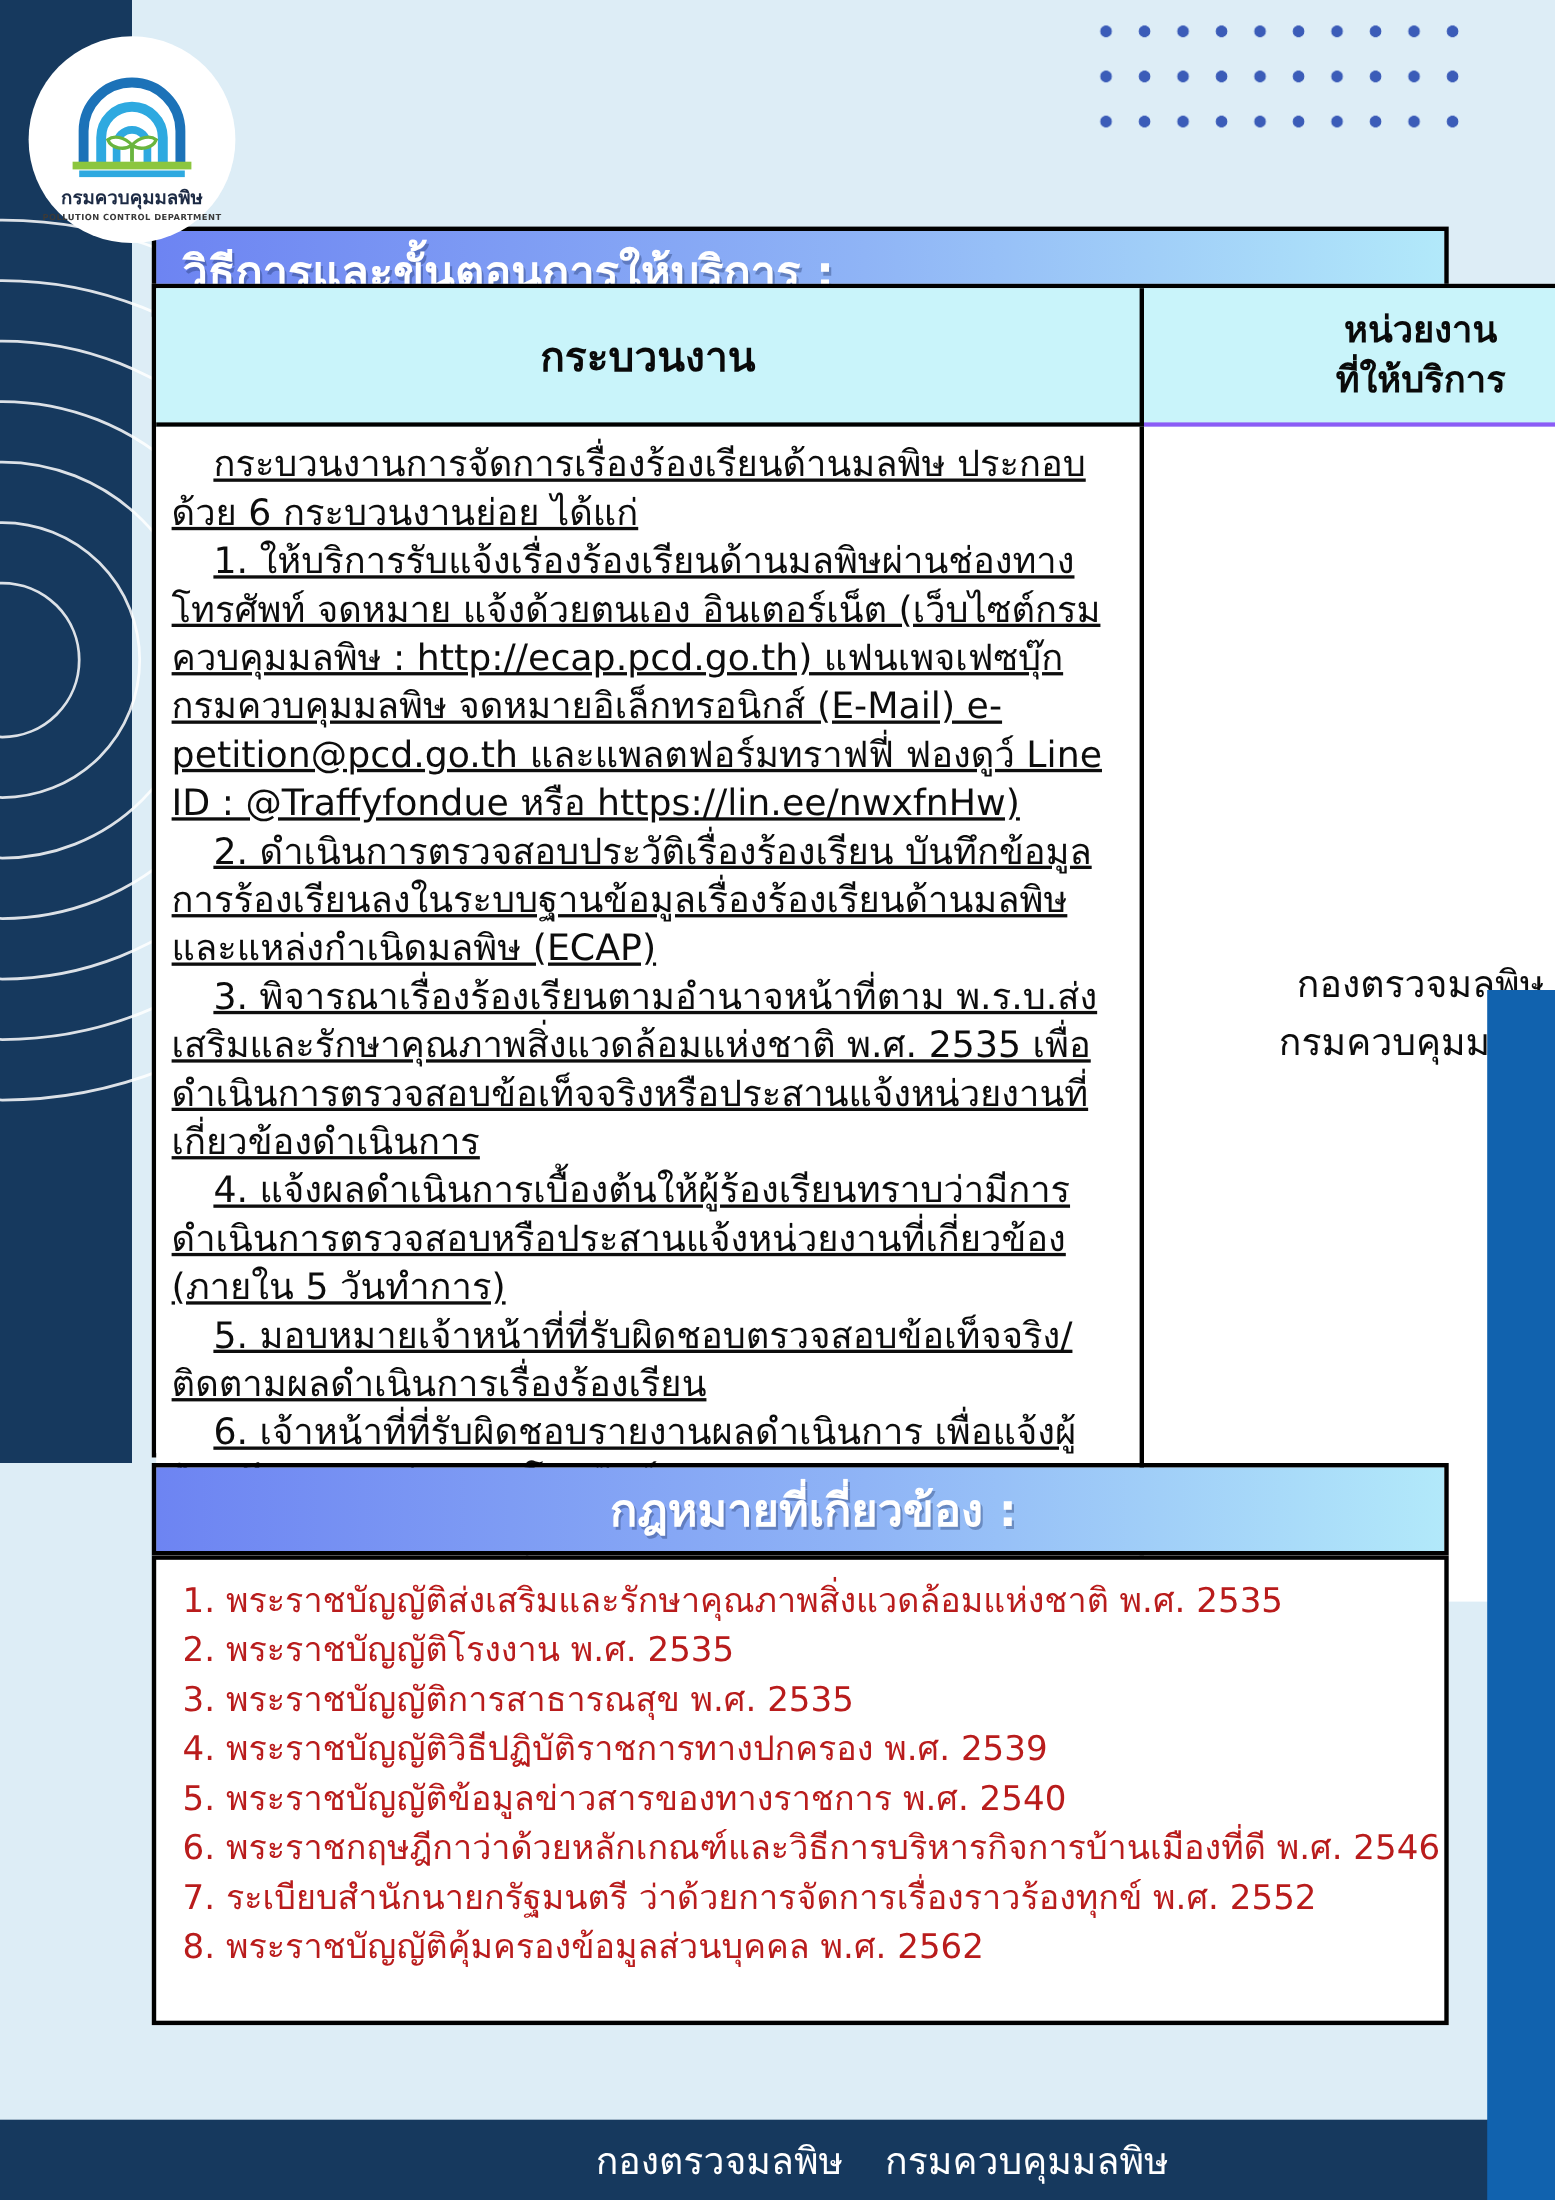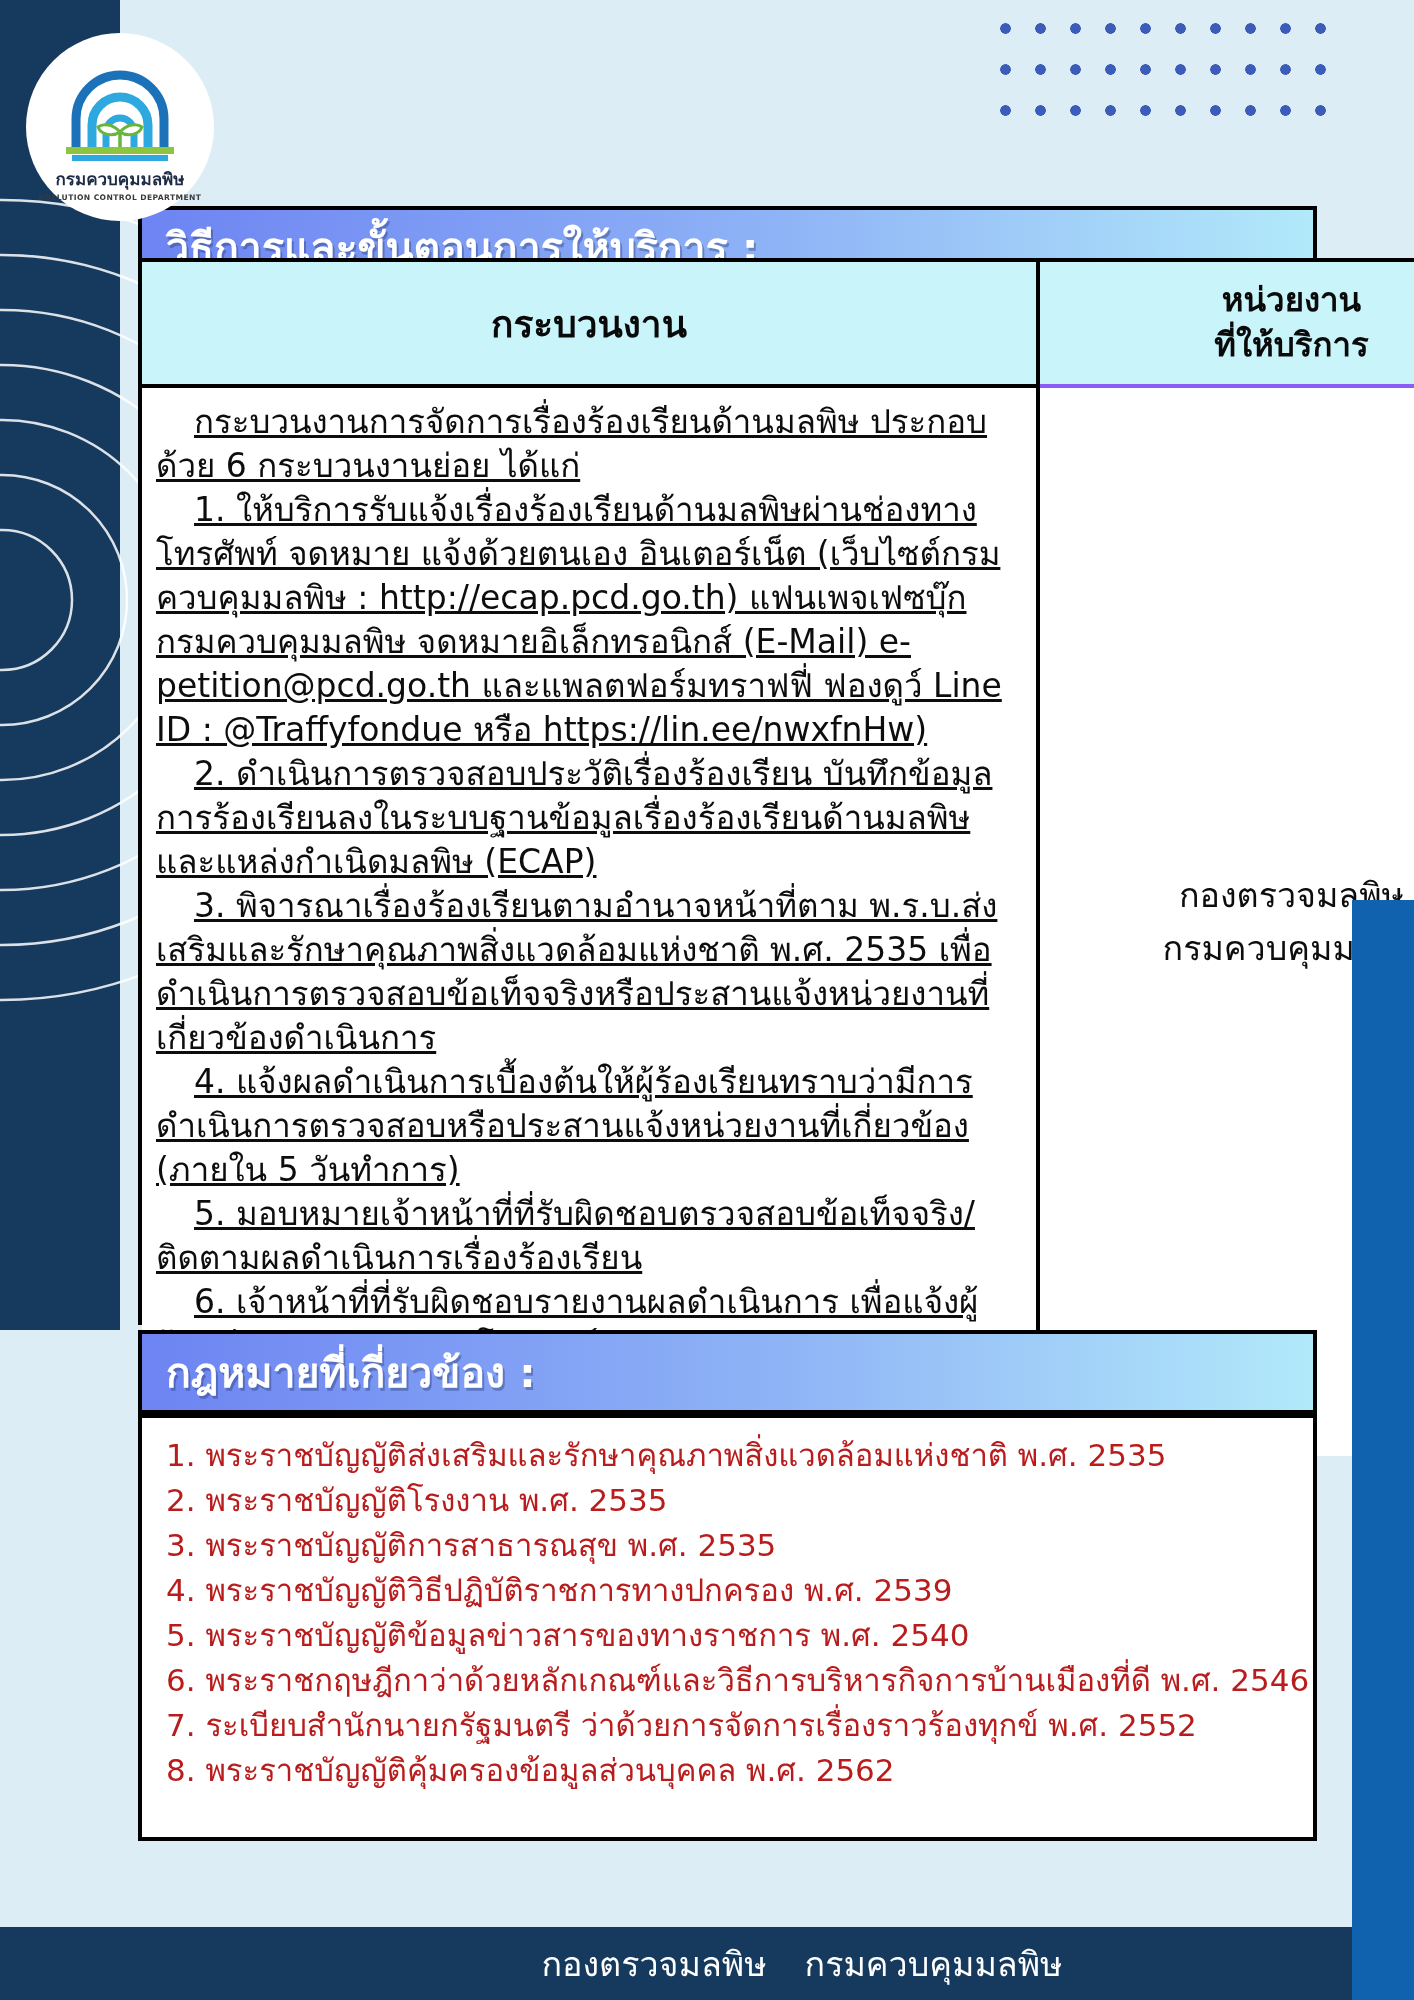--- a/index.html
+++ b/index.html
@@ -20,21 +20,21 @@
   .logo svg{display:block;}
   .logo-th{font-weight:700;font-size:17px;fill:#1d2b45;}
   .logo-en{font-size:7.6px;font-weight:700;fill:#3a3a3a;letter-spacing:.4px;}
 
   
   .bar{position:absolute;left:138px;width:1179px;background:linear-gradient(90deg,#6d84f2 0%,#8fb4f6 55%,#b2e9fa 100%);
        border:4px solid #000;box-sizing:border-box;display:flex;align-items:center;z-index:3;}
   .bar .bar-text{color:#fff;font-weight:700;font-size:41px;padding-left:24px;
        text-shadow:2px 3px 0 rgba(25,45,95,.35);}
   .bar1{top:178px;height:82px;margin-top:28px;}
-  .bar2{top:1330px;height:84px;}
+  .bar2{top:1330px;height:84px;justify-content:center;}
 
   
   .table{position:absolute;left:138px;top:258px;width:1409px;height:1067px;border:4px solid #000;box-sizing:border-box;
          display:grid;grid-template-columns:898px 1fr;grid-template-rows:126px 1fr;background:#fff;z-index:3;}
   .th{background:#c9f4fa;display:flex;flex-direction:column;align-items:center;justify-content:center;
       font-weight:700;color:#0a0a0a;box-sizing:border-box;}
   .th1{font-size:37px;border-right:4px solid #000;border-bottom:4px solid #000;}
   .th2{font-size:33px;line-height:1.35;border-bottom:4px solid #8b5cf6;}
   .td{background:#fff;box-sizing:border-box;}
   .td1{border-right:4px solid #000;padding:12px 16px 0 14px;font-size:33px;line-height:44px;color:#0d0d0d;}

